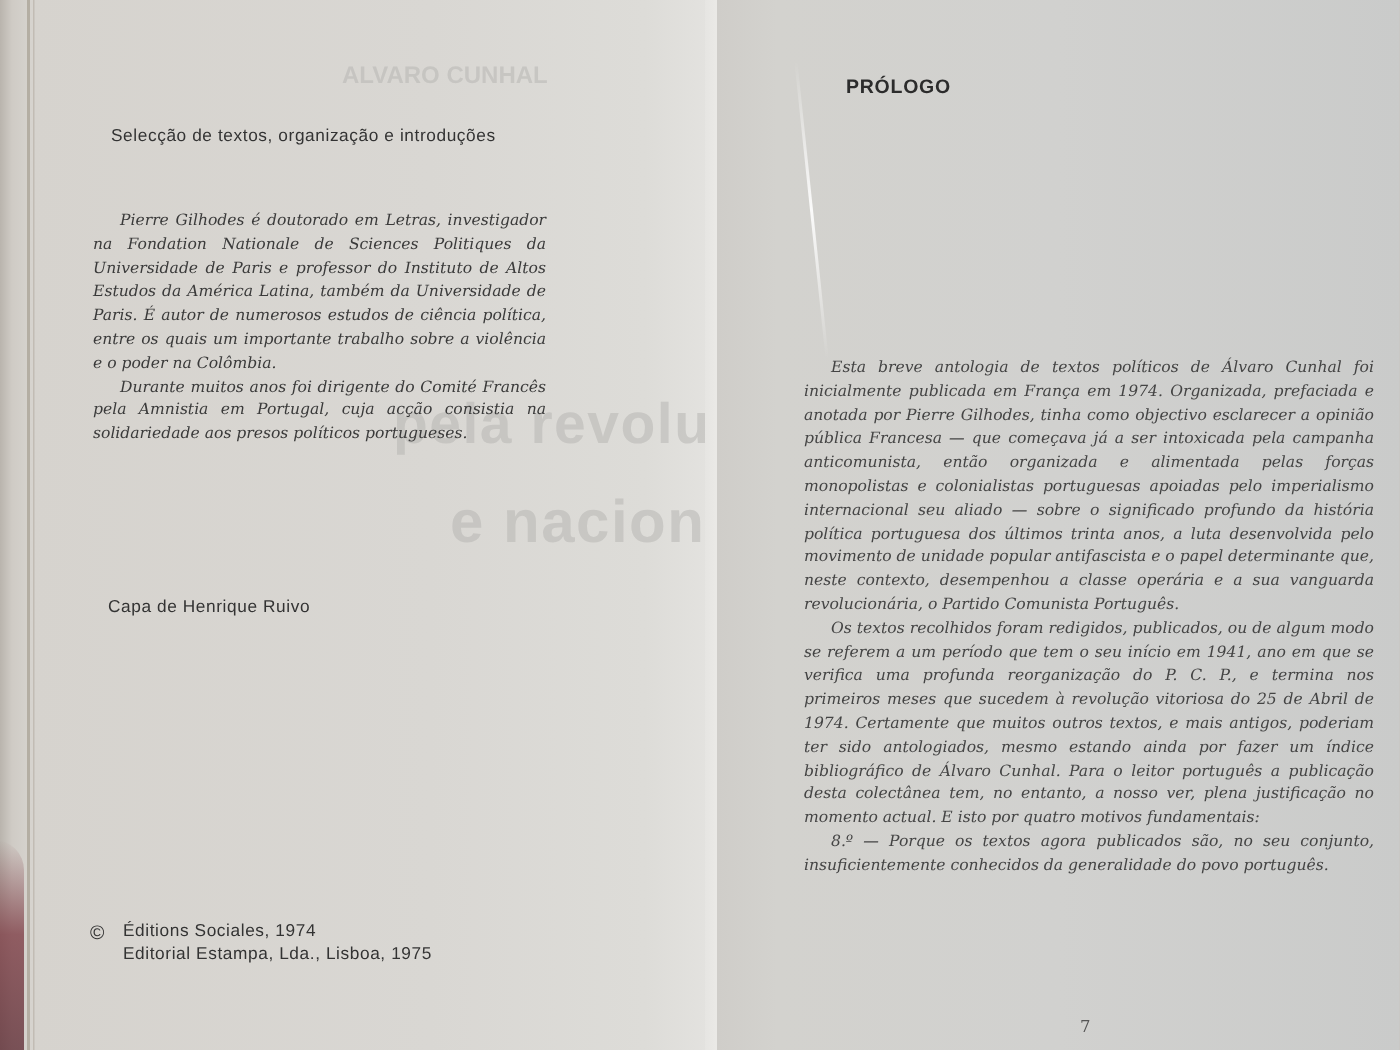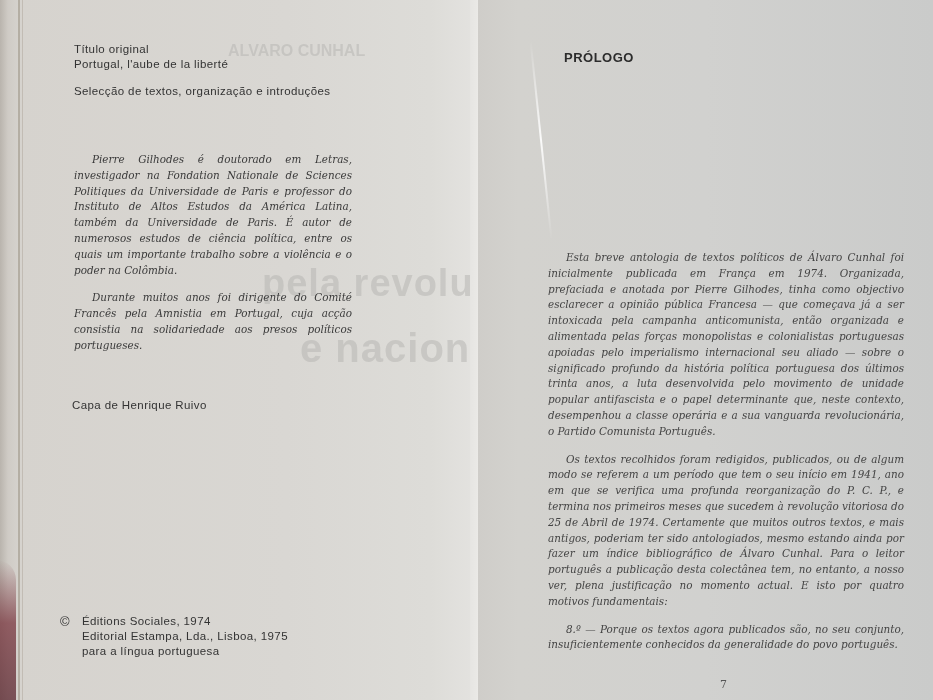--- a/index.html
+++ b/index.html
@@ -37,21 +37,21 @@
       opacity: .55; white-space: nowrap;
     }
     .sans {
       font-family: "Liberation Sans", sans-serif; color: #333; font-size: 11.5px; letter-spacing: .4px;
       line-height: 15px; position: absolute;
     }
     .serif-it {
       font-family: "DejaVu Serif", serif; font-style: italic; color: #3a3a3a;
       font-size: 10.4px; line-height: 15.8px; position: absolute; text-align: justify;
     }
-    .serif-it p { margin: 12px; text-indent: 18px; }
+    .serif-it p { margin: 0; text-indent: 18px; }
     .bio { left: 62px; top: 140px; width: 302px; }
     .prologue-body { left: 536px; top: 238px; width: 380px; color: #444; }
     .prologue-title {
       position: absolute; left: 532px; top: 50px; font-family: "Liberation Sans", sans-serif;
       font-weight: bold; font-size: 13px; color: #2c2c2c; letter-spacing: .5px; padding-left: 32px;
     }
     .page-number {
       position: absolute; left: 720px; top: 678px; font-family: "DejaVu Serif", serif; font-size: 11px; color: #555;
     }
     .copyright { left: 60px; top: 614px; }
@@ -66,42 +66,37 @@
 
   <div class="page-left">
     <div class="edge1"></div>
     <div class="edge2"></div>
     <div class="thumb"></div>
 
     <div class="ghost" style="left:228px; top:42px; font-size:16px;">ALVARO CUNHAL</div>
     <div class="ghost" style="left:262px; top:262px; font-size:38px; letter-spacing:1px;">pela revolução</div>
     <div class="ghost" style="left:300px; top:326px; font-size:40px; letter-spacing:1px;">e nacional</div>
 
-    <div class="sans" style="left:74px; top:42px;">
-      <span class="line">Título original</span>
-      <span class="line">Portugal, l'aube de la liberté</span>
-    </div>
 
     <div class="sans" style="left:74px; top:84px;text-align:right;">
       <span class="line">Selecção de textos, organização e introduções</span>
     </div>
 
     <div class="serif-it bio">
       <p>Pierre Gilhodes é doutorado em Letras, investigador na Fondation Nationale de Sciences Politiques da Universidade de Paris e professor do Instituto de Altos Estudos da América Latina, também da Universidade de Paris. É autor de numerosos estudos de ciência política, entre os quais um importante trabalho sobre a violência e o poder na Colômbia.</p>
       <p>Durante muitos anos foi dirigente do Comité Francês pela Amnistia em Portugal, cuja acção consistia na solidariedade aos presos políticos portugueses.</p>
     </div>
 
     <div class="sans" style="left:72px; top:398px;">Capa de Henrique Ruivo</div>
 
     <div class="sans copyright">
       <span class="sym">©</span>
       <div class="lines">
         <span class="line">Éditions Sociales, 1974</span>
         <span class="line">Editorial Estampa, Lda., Lisboa, 1975</span>
-        <span class="line">para a língua portuguesa</span>
       </div>
     </div>
   </div>
 
   <div class="gutter"></div>
 
   <div class="page-right"></div>
   <div class="crease"></div>
 
   <div class="prologue-title">PRÓLOGO</div>

